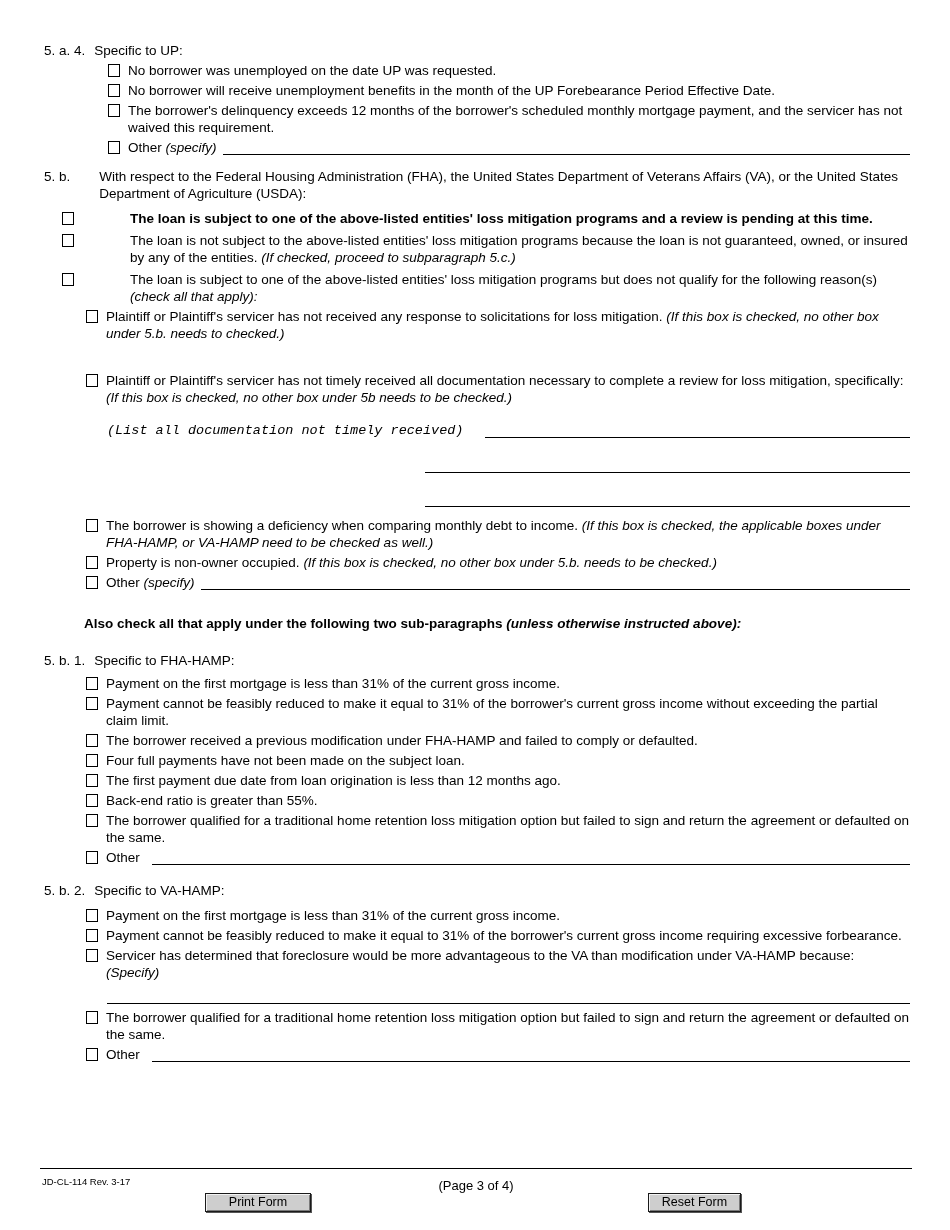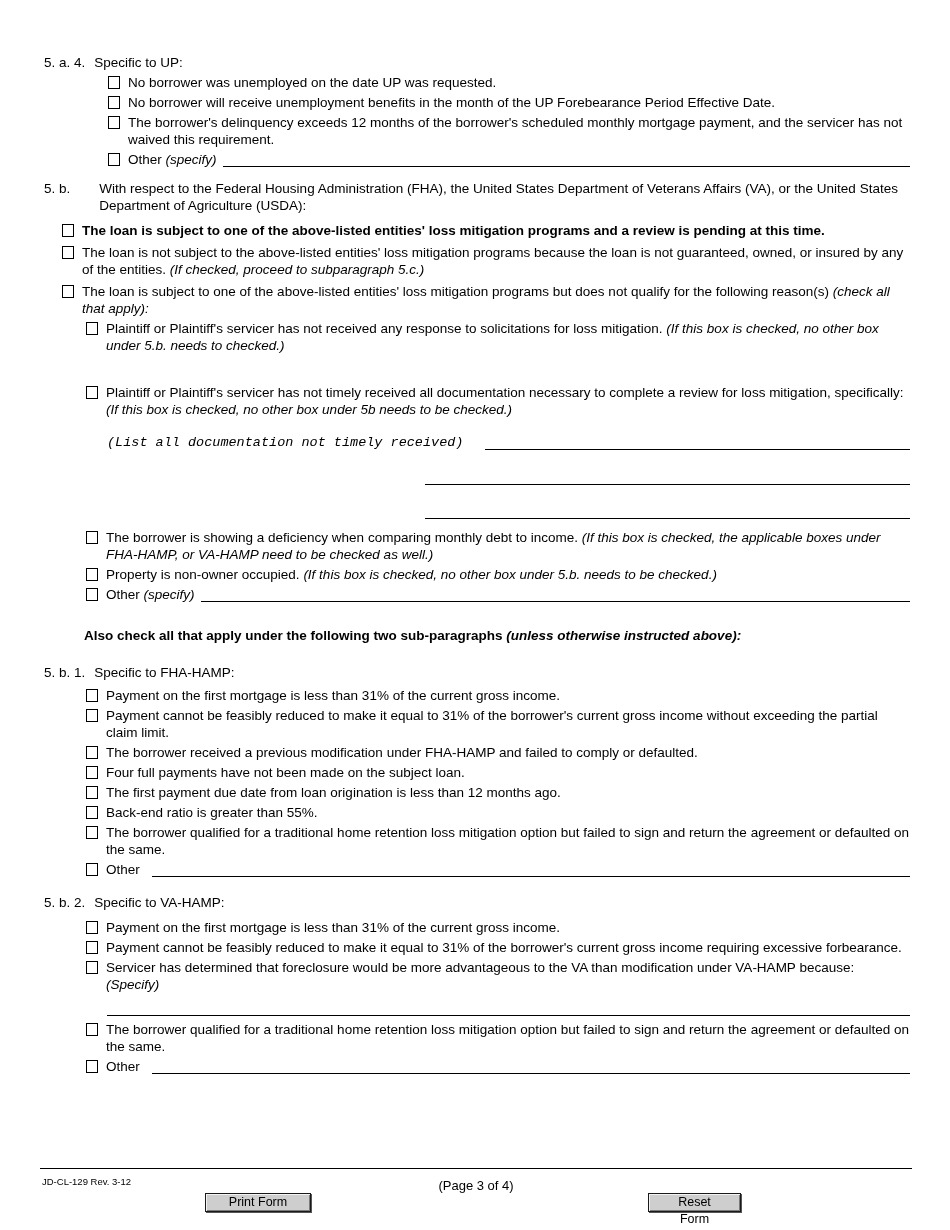--- a/index.html
+++ b/index.html
@@ -3,56 +3,56 @@
 <meta charset="utf-8">
 <style>
   html,body { margin:0; padding:0; }
   body {
     width:950px; height:1230px; position:relative;
     background:#ffffff; color:#000;
     font-family:"Liberation Sans", "DejaVu Sans", sans-serif;
     font-size:13.5px; line-height:17px;
   }
   .page { padding:42px 40px 0 44px; }
-  .heading { margin-top:12px; }
+  .heading { margin-top:0; }
   .heading .num { margin-right:9px; }
   .row { display:flex; align-items:flex-start; margin-top:3px; }
   .cb {
     flex:0 0 auto; width:12px; height:13px; margin-top:2px; margin-right:8px;
     border:1px solid #000; background:#fff; box-sizing:border-box;
   }
   .txt { flex:1 1 auto; }
   .it { font-style:italic; }
   .b  { font-weight:bold; }
   .fill {
     flex:1 1 auto; height:15px; margin-left:6px;
     border-bottom:1px solid #000;
   }
   .ind-up { margin-left:64px; }
-  .ind1   { margin-left:18px; }
+  .ind1   { margin-left:18px;gap:48px; }
   .ind2   { margin-left:42px;justify-content:flex-end; }
   .doc-label-row { margin-left:63px; margin-top:16px;font-family:Liberation Mono, monospace; }
   .doc-line { margin-left:381px; height:33px; border-bottom:1px solid #000; }
   .solo-line { margin-left:63px; margin-top:10px; height:12px; border-bottom:1px solid #000; }
   .instruction { margin-left:40px; margin-top:24px; font-weight:bold; }
   .mt8 { margin-top:8px; } .mt5 { margin-top:5px; } .mt12 { margin-top:12px;gap:20px; }
   .mt30 { margin-top:30px; } .mt10 { margin-top:10px; } .mt20 { margin-top:20px; }
   .mt16 { margin-top:16px; } .mt6 { margin-top:6px; }
   .footer {
     position:absolute; left:40px; right:38px; top:1168px;
     border-top:1px solid #000;
   }
   .footer .form-id { position:absolute; left:2px; top:4px; font-size:9.5px; }
   .footer .page-num { position:absolute; left:0; right:0; top:8px; text-align:center; font-size:13px; }
   .btn {
     position:absolute; top:24px; height:19px; line-height:17px;
     background:#cecece; border:1px solid #1a1a1a;
     box-shadow: inset 1px 1px 0 #f2f2f2, inset -1px -1px 0 #7a7a7a, 1px 1px 0 #555;
     font-family:"Liberation Sans", sans-serif; font-size:12.5px;
-    text-align:center; box-sizing:border-box; cursor:pointer; padding:0 16px;
+    text-align:center; box-sizing:border-box; cursor:pointer; padding:0 0;
   }
   #print-btn { left:165px; width:106px; }
   #reset-btn { left:608px; width:93px; }
 </style>
 </head>
 <body>
 
 <div class="page">
 
   <div class="heading">
@@ -187,17 +187,17 @@
   </div>
   <div class="row ind2">
     <span class="cb"></span>
     <span>Other</span>
     <span class="fill" style="margin-left:12px;"></span>
   </div>
 
 </div>
 
 <div class="footer">
-  <span class="form-id">JD-CL-129 Rev. 3-12</span>
+  <span class="form-id">JD-CL-114 Rev. 3-17</span>
   <span class="page-num">(Page 3 of 4)</span>
   <span class="btn" id="print-btn">Print Form</span>
   <span class="btn" id="reset-btn">Reset Form</span>
 </div>
 
 </body></html>

